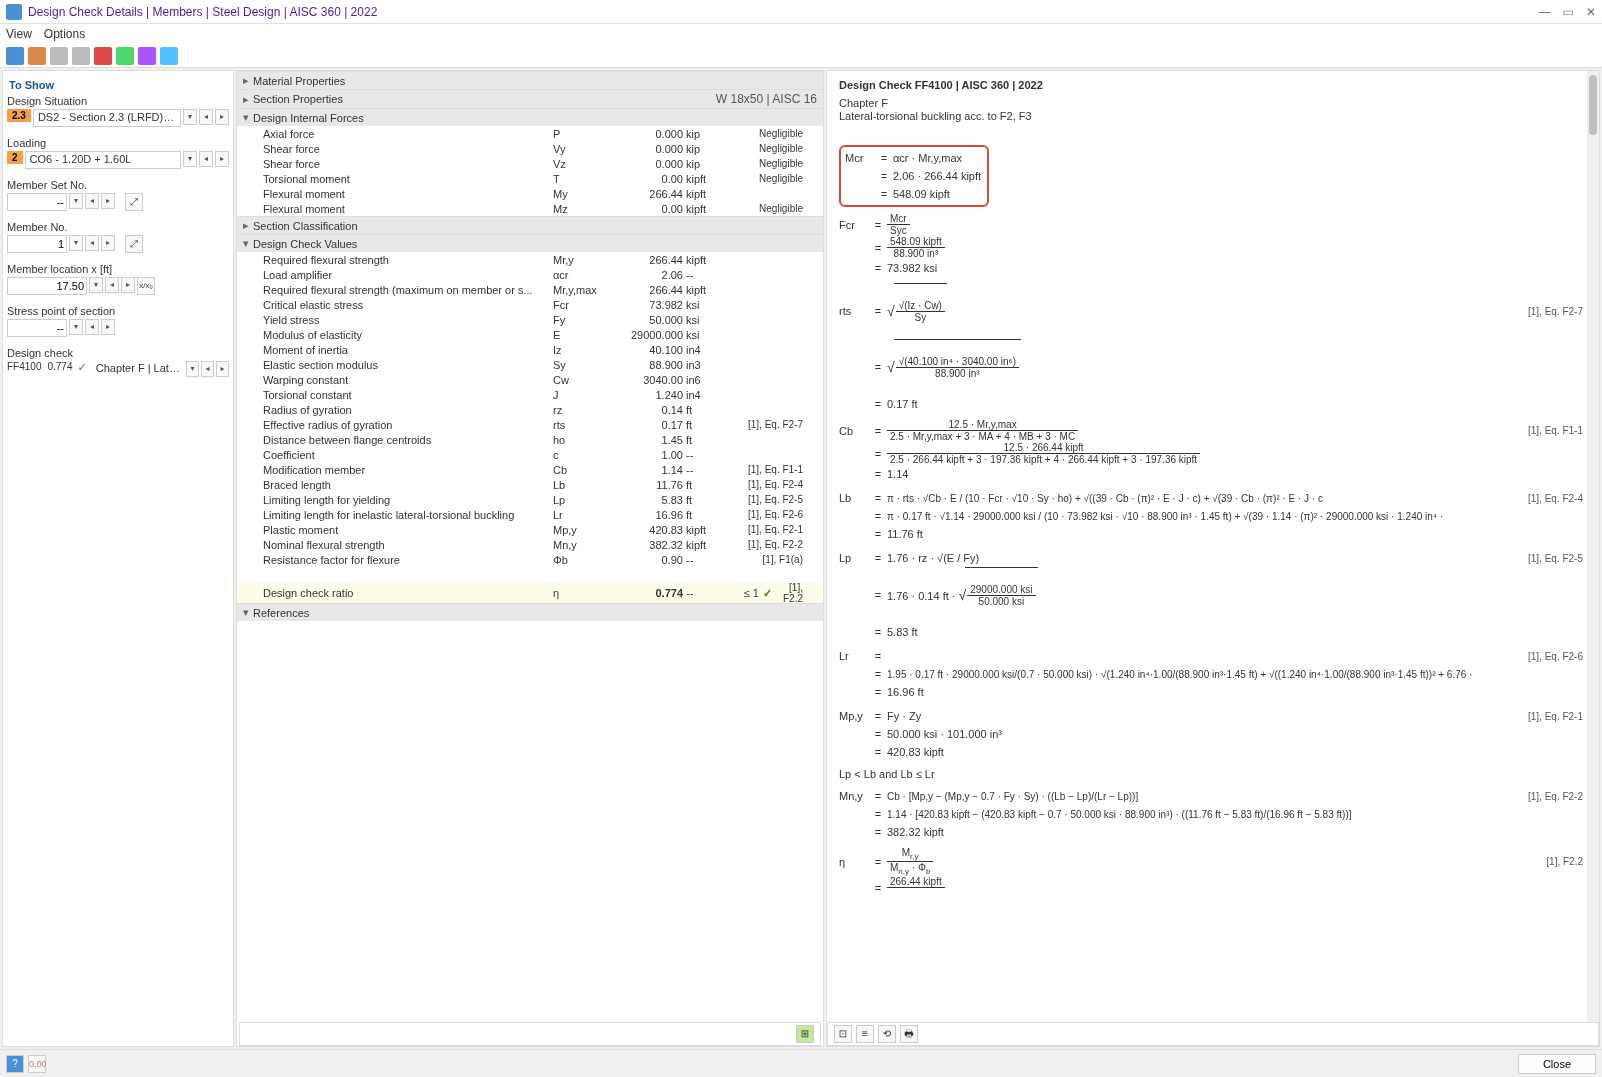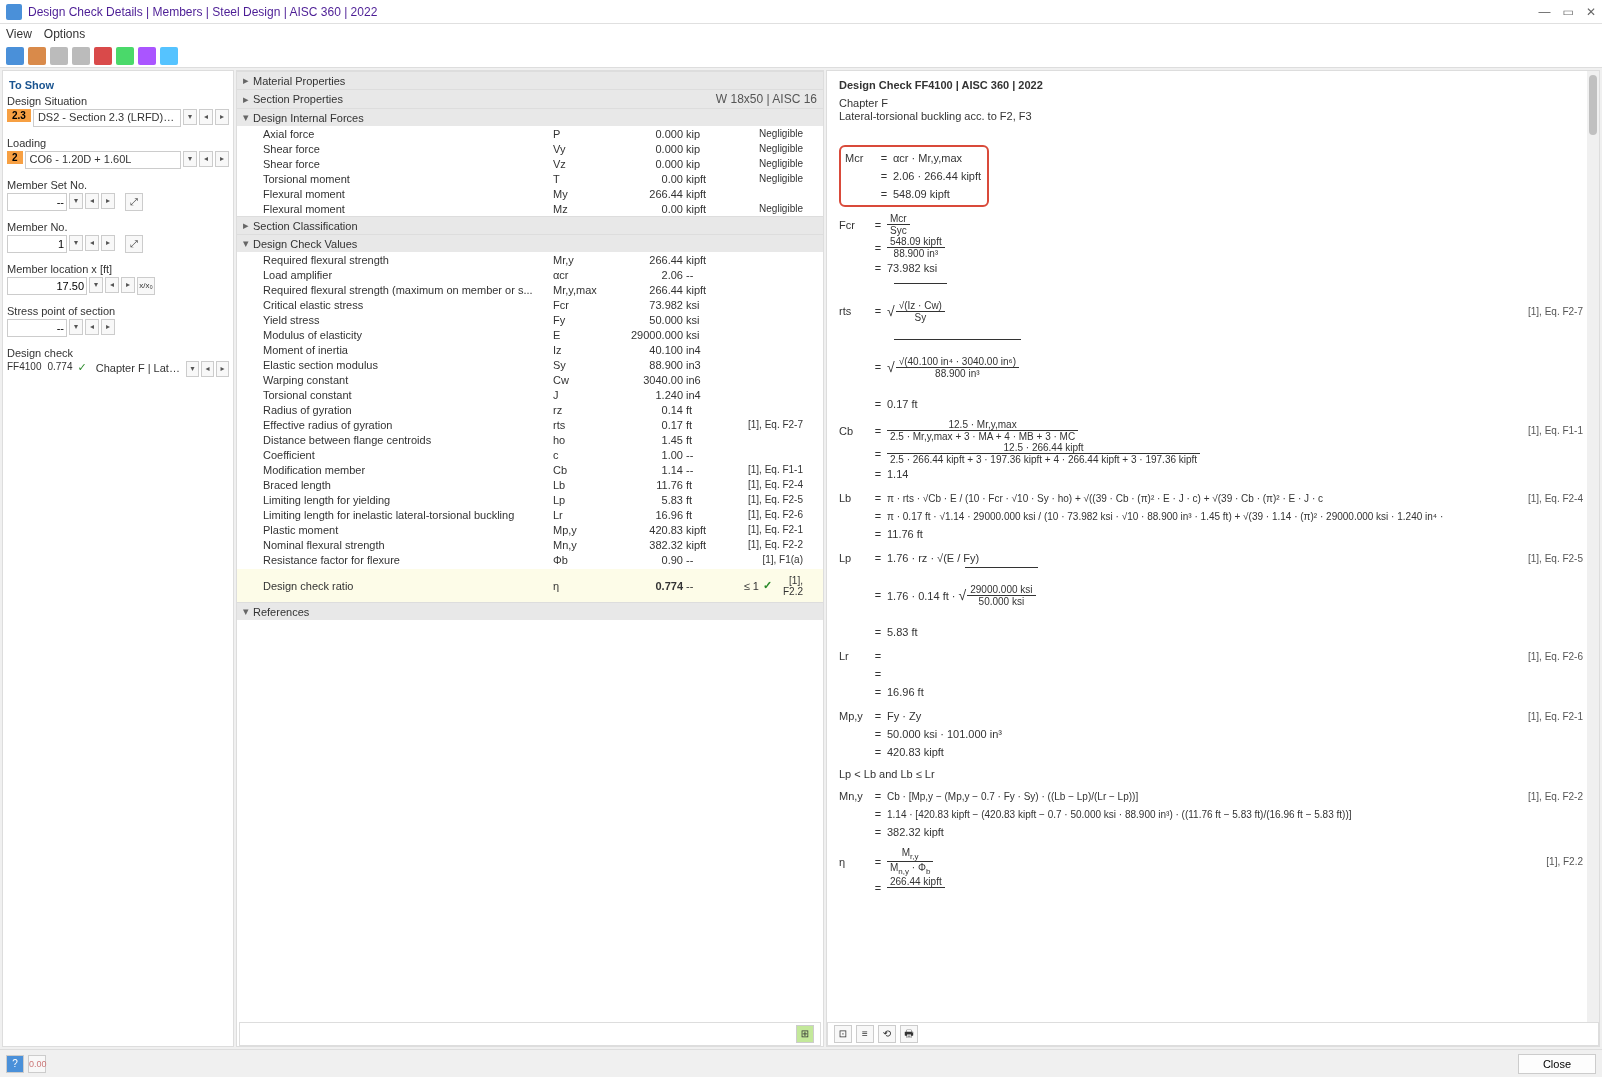--- a/index.html
+++ b/index.html
@@ -397,21 +397,21 @@
             <span class="note">[1], Eq. F2-2</span>
           </div>
           <div class="row">
             <span class="nm">Resistance factor for flexure</span>
             <span class="sym">Φb</span>
             <span class="val">0.90</span>
             <span class="unit">--</span>
             <span class="note">[1], F1(a)</span>
           </div>
         </div>
-      <div class="row hl" style="margin-top:2px;height:33px">
+      <div class="row hl" style="margin-top:16px;height:20px">
         <span class="nm">Design check ratio</span>
         <span class="sym">η</span>
         <span class="val" style="font-weight:700">0.774</span>
         <span class="unit">--</span>
         <span style="width:40px;text-align:right">≤ 1</span>
         <span class="chk">✓</span>
         <span class="note">[1], F2.2</span>
       </div>
     </div>
 
@@ -547,20 +547,21 @@
         </div>
 
       <div class="eqrow" style="margin-top:6px">
           <span class="lhs">Lr</span>
           <span class="eq">=</span>
           <span class="ref">[1], Eq. F2-6</span>
         </div>
       <div class="eqrow">
           <span class="lhs"></span>
           <span class="eq">=</span>
+          <span class="rhs" style="font-size:10px">1.95 · 0.17 ft · 29000.000 ksi/(0.7 · 50.000 ksi) · √(1.240 in⁴·1.00/(88.900 in³·1.45 ft) + √((1.240 in⁴·1.00/(88.900 in³·1.45 ft))² + 6.76 · </span>
         </div>
       <div class="eqrow">
           <span class="lhs"></span>
           <span class="eq">=</span>
           <span class="rhs">16.96 ft</span>
         </div>
 
       <div class="eqrow" style="margin-top:6px">
           <span class="lhs">Mp,y</span>
           <span class="eq">=</span>

